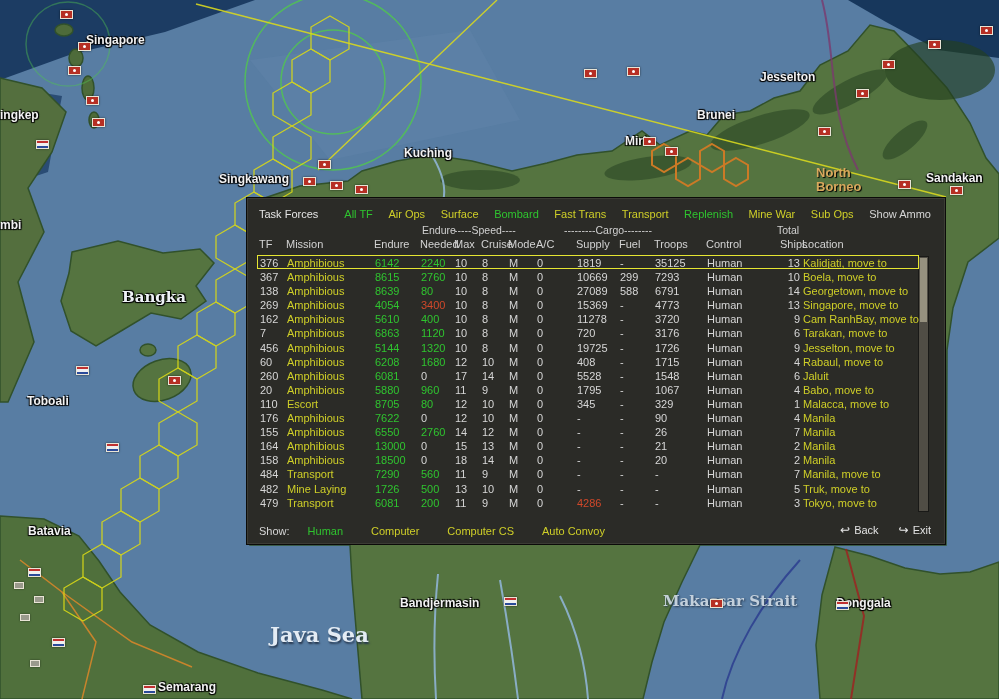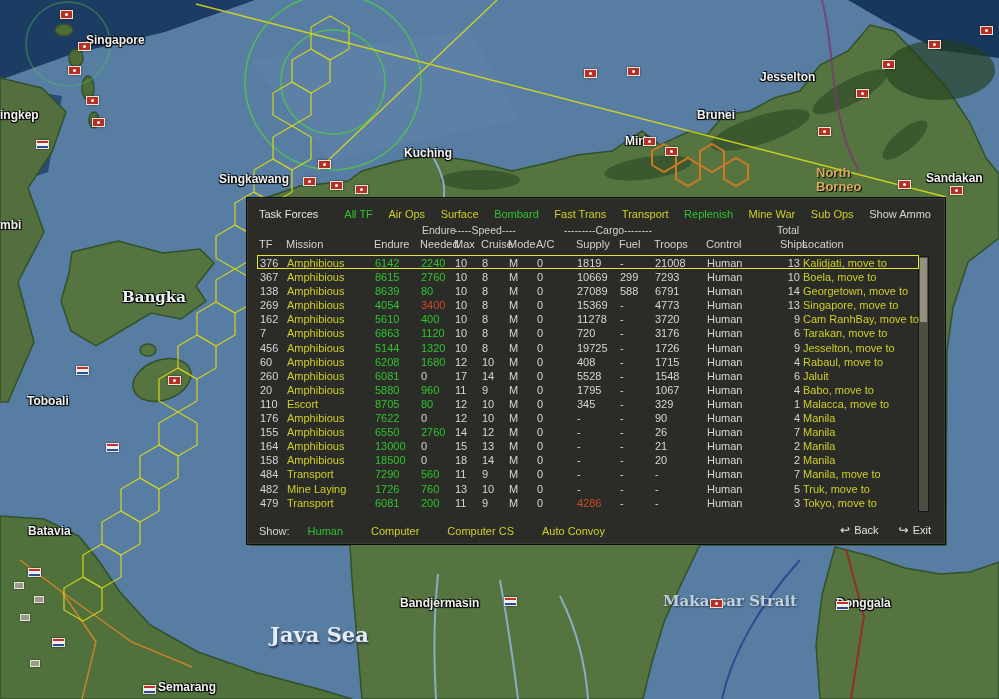--- a/index.html
+++ b/index.html
@@ -256,21 +256,21 @@
           <span class="cell col0 c-white">376</span>
           <span class="cell col1 c-yellow">Amphibious</span>
           <span class="cell col2 c-green">6142</span>
           <span class="cell col3 c-green">2240</span>
           <span class="cell col4 c-white">10</span>
           <span class="cell col5 c-white">8</span>
           <span class="cell col6 c-white">M</span>
           <span class="cell col7 c-white">0</span>
           <span class="cell col8 c-white">1819</span>
           <span class="cell col9 c-white">-</span>
-          <span class="cell col10 c-white">21008</span>
+          <span class="cell col10 c-white">35125</span>
           <span class="cell col11 c-white">Human</span>
           <span class="cell col12 c-white">13</span>
           <span class="cell col13 c-yellow">Kalidjati, move to</span>
         </div>
         <div class="trow">
           <span class="cell col0 c-white">367</span>
           <span class="cell col1 c-yellow">Amphibious</span>
           <span class="cell col2 c-green">8615</span>
           <span class="cell col3 c-green">2760</span>
           <span class="cell col4 c-white">10</span>
@@ -505,21 +505,21 @@
           <span class="cell col9 c-white">-</span>
           <span class="cell col10 c-white">-</span>
           <span class="cell col11 c-white">Human</span>
           <span class="cell col12 c-white">7</span>
           <span class="cell col13 c-yellow">Manila, move to</span>
         </div>
         <div class="trow">
           <span class="cell col0 c-white">482</span>
           <span class="cell col1 c-yellow">Mine Laying</span>
           <span class="cell col2 c-green">1726</span>
-          <span class="cell col3 c-green">760</span>
+          <span class="cell col3 c-green">500</span>
           <span class="cell col4 c-white">13</span>
           <span class="cell col5 c-white">10</span>
           <span class="cell col6 c-white">M</span>
           <span class="cell col7 c-white">0</span>
           <span class="cell col8 c-white">-</span>
           <span class="cell col9 c-white">-</span>
           <span class="cell col10 c-white">-</span>
           <span class="cell col11 c-white">Human</span>
           <span class="cell col12 c-white">5</span>
           <span class="cell col13 c-yellow">Truk, move to</span>

